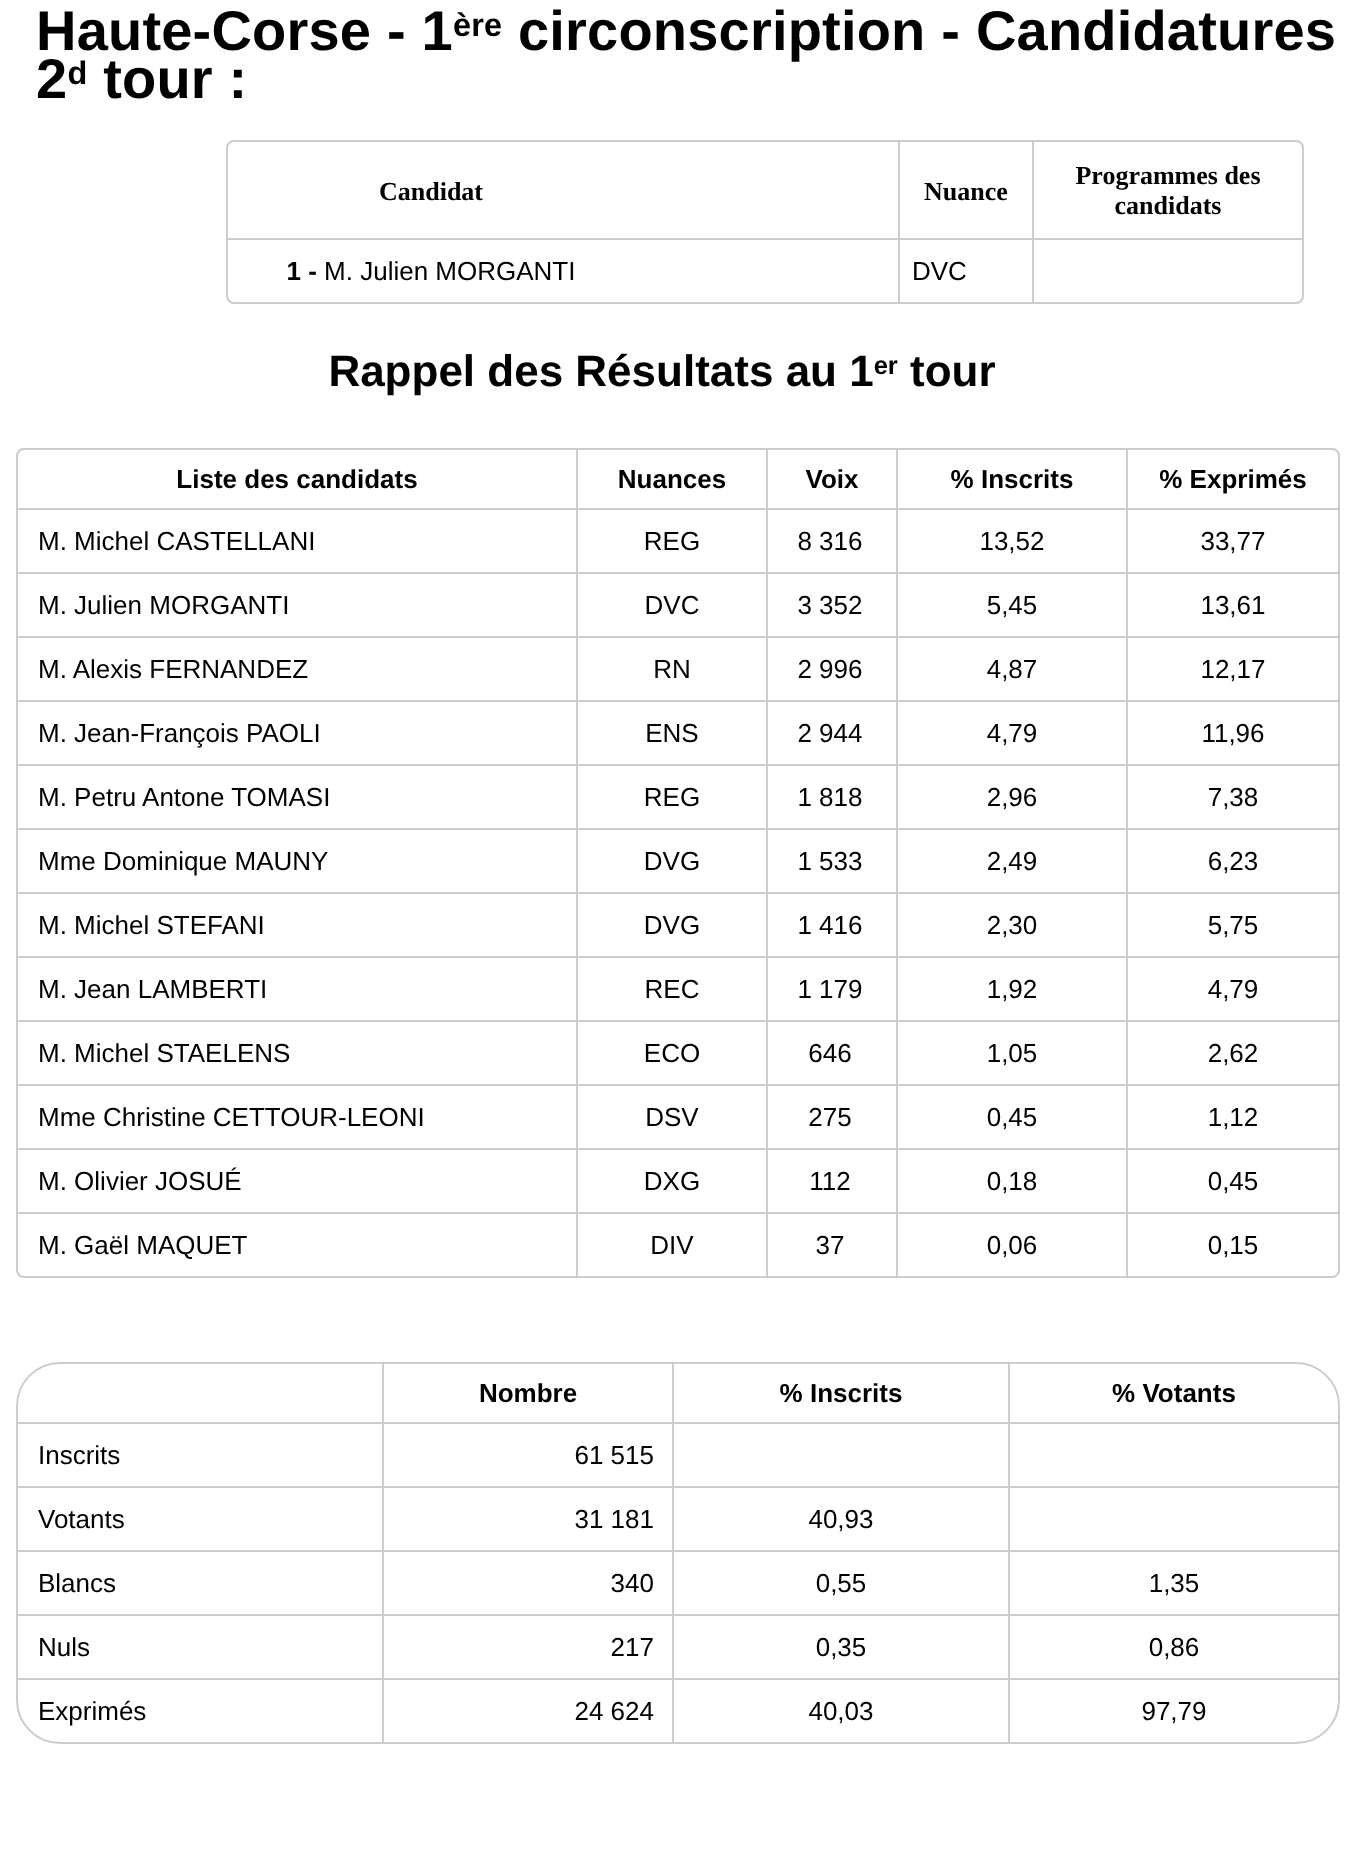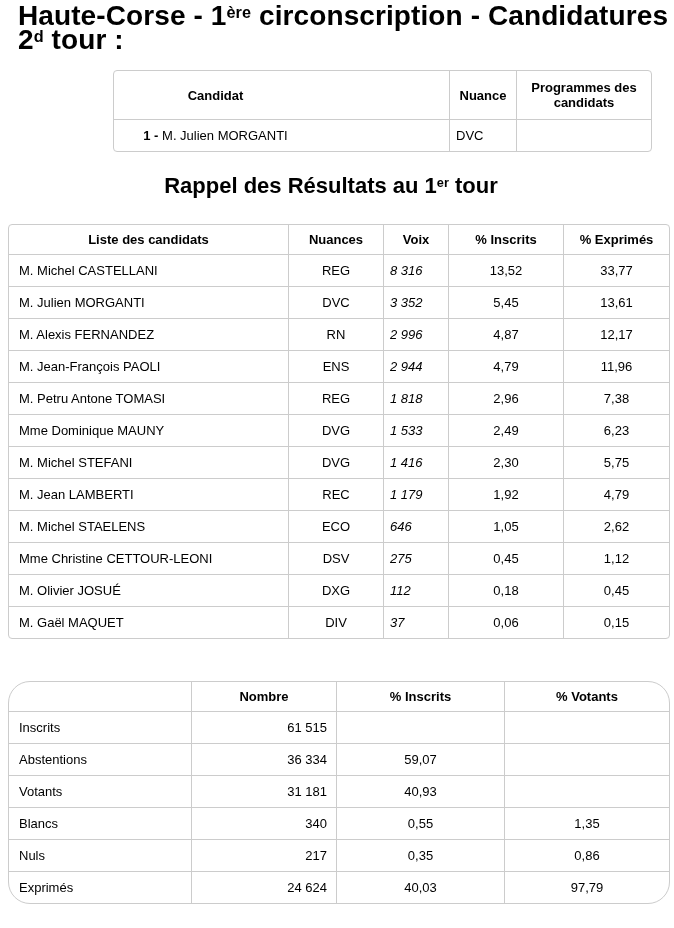--- a/index.html
+++ b/index.html
@@ -48,33 +48,33 @@
     overflow: hidden;
     white-space: nowrap;
   }
   th { font-weight: 700; text-align: center; }
   thead th { border-bottom: 1px solid #cccccc; }
   th + th, td + td { border-left: 1px solid #cccccc; }
   tbody tr + tr td { border-top: 1px solid #cccccc; }
 
   
   table.t1 { margin: 18px 0 0 113px; width: 537px; }
-  table.t1 th { padding: 9px 6px; white-space: normal; }
+  table.t1 th { padding: 9px 6px; white-space: normal; font-family: Liberation Serif, serif; }
   table.t1 td { padding: 8px 6px; }
   table.t1 th.candidat-col, table.t1 td.candidat-col {
     text-align: center;
     padding-right: 138px;
   }
 
   
   table.t2 { margin: 25px 0 0 8px; width: 660px; }
   table.t2 th { padding: 7px 4px; }
   table.t2 td { padding: 8px 6px; text-align: center; }
   table.t2 td.cell-liste { text-align: left; padding-left: 10px; }
-  table.t2 td.cell-voix { text-align: left; padding-right: 8px; font-style: italic; }
+  table.t2 td.cell-voix { text-align: center; padding-right: 8px; }
 
   
   table.t3 { margin: 42px 0 0 8px; width: 660px; border-radius: 22px; }
   table.t3 th { padding: 7px 4px; }
   table.t3 td { padding: 8px 6px; text-align: center; }
   table.t3 td.cell-label { text-align: left; padding-left: 10px; }
   table.t3 td.cell-nombre { text-align: right; padding-right: 9px; }
 </style>
 </head>
 <body>
@@ -228,26 +228,20 @@
       </tr>
     </thead>
     <tbody>
       <tr>
         <td class="cell-label">Inscrits</td>
         <td class="cell-nombre">61 515</td>
         <td></td>
         <td></td>
       </tr>
       <tr>
-        <td class="cell-label">Abstentions</td>
-        <td class="cell-nombre">36 334</td>
-        <td>59,07</td>
-        <td></td>
-      </tr>
-      <tr>
         <td class="cell-label">Votants</td>
         <td class="cell-nombre">31 181</td>
         <td>40,93</td>
         <td></td>
       </tr>
       <tr>
         <td class="cell-label">Blancs</td>
         <td class="cell-nombre">340</td>
         <td>0,55</td>
         <td>1,35</td>

